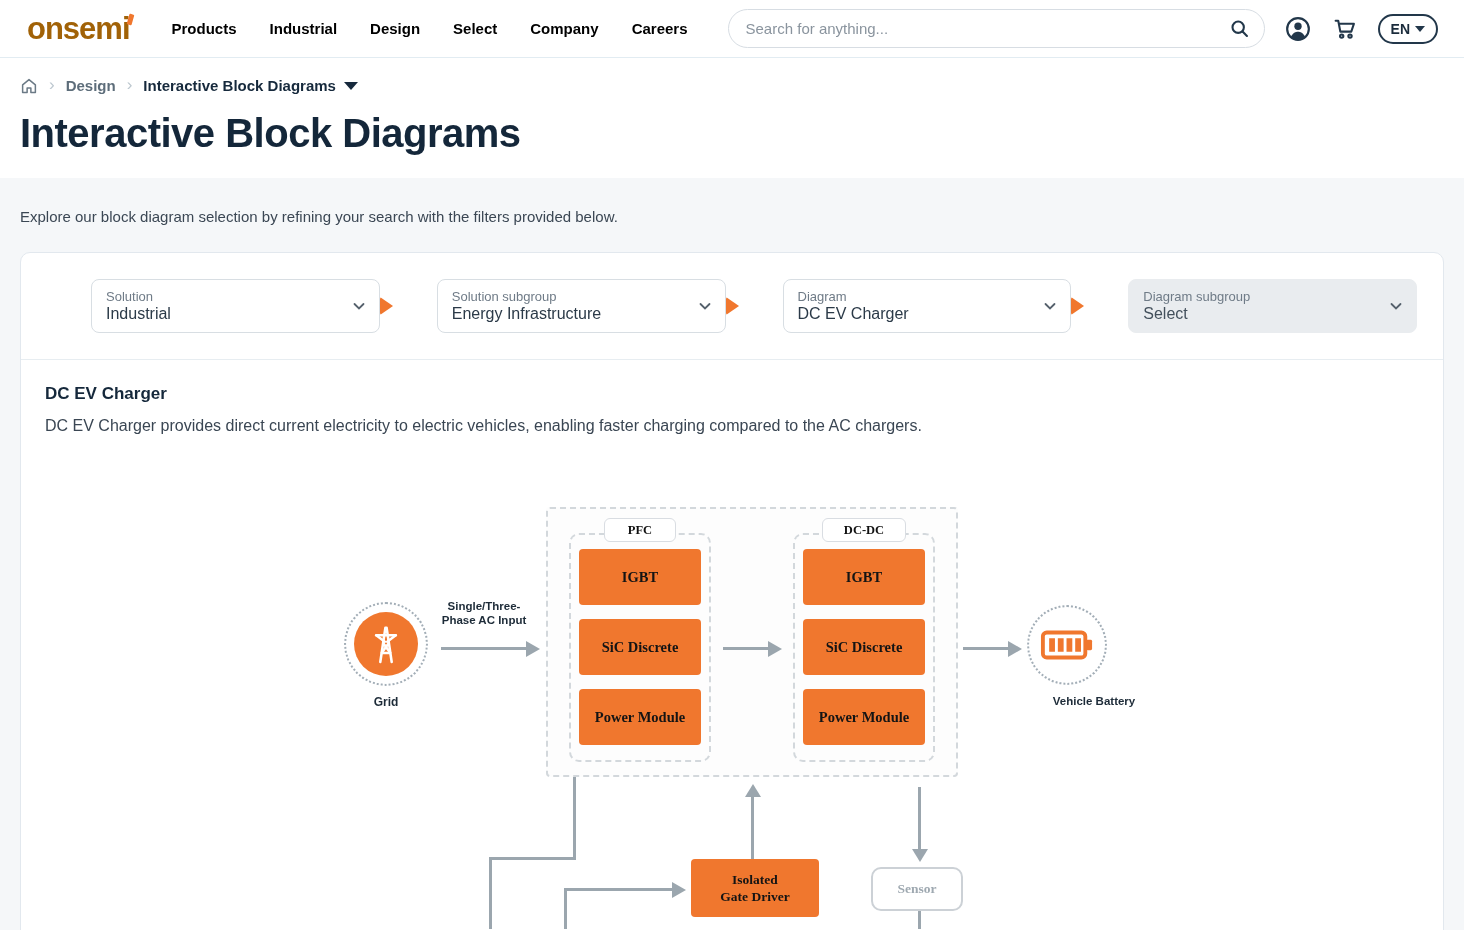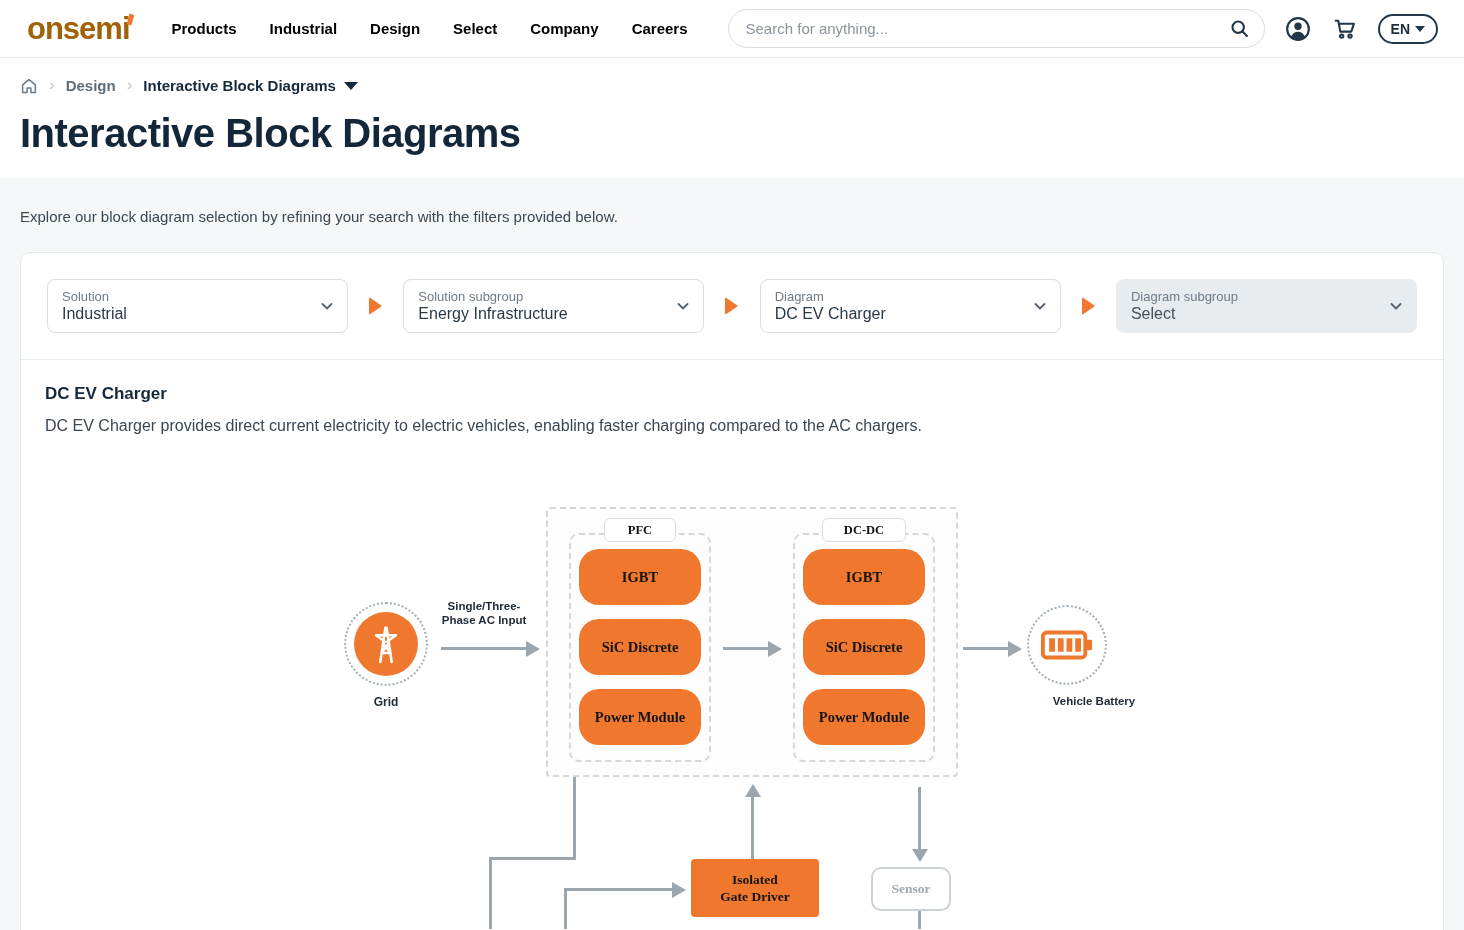--- a/index.html
+++ b/index.html
@@ -27,21 +27,21 @@
   .caret-dn-dark { width:0; height:0; border-left:7px solid transparent; border-right:7px solid transparent; border-top:8px solid #16293c; }
   h1 { margin:16px 0 0 20px; font-size:40px; font-weight:800; color:#14273a; letter-spacing:-0.5px; }
 
   
   .main { position:absolute; top:178px; left:0; right:0; bottom:0; background:#f5f7f9; }
   .intro { margin:30px 0 0 20px; font-size:15px; color:#3b4754; }
   .card { position:relative; margin:27px 20px 0 20px; height:740px; background:#fff; border:1px solid #e2e8ee; border-radius:10px; }
 
   
   .filters { display:flex; align-items:center; justify-content:space-between; padding:26px 26px; border-bottom:1px solid #e7edf1; }
-  .dd { position:relative; width:301px; height:54px; border:1px solid #d8dee3; border-radius:8px; background:#fff; padding:8px 20px 8px 14px; display:flex; flex-direction:column; justify-content:center; gap:1px; cursor:pointer; }
+  .dd { position:relative; width:301px; height:54px; border:1px solid #d8dee3; border-radius:8px; background:#fff; padding:8px 20px 8px 14px; display:flex; flex-direction:column; justify-content:center; gap:1px; cursor:pointer;margin-left:44px; }
   .dd .lbl { font-size:13px; color:#6f7b87; }
   .dd .val { font-size:16px; color:#2b3a48; }
   .dd.disabled { background:#e9ecef; border-color:#e9ecef; }
   .dd.disabled .val { color:#43505c; }
   .dd svg { position:absolute; right:12px; top:50%; transform:translateY(-50%); }
   .fsep { width:0; height:0; border-left:13px solid #F0772E; border-top:9px solid transparent; border-bottom:9px solid transparent; border-radius:2px; }
 
   
   .section { padding:24px 24px 0 24px; }
   .sec-title { font-size:17px; font-weight:700; color:#15283b; }
@@ -49,21 +49,21 @@
 
   
   .canvas { position:relative; margin:9px -24px 0 -24px; height:485px; font-family:"Liberation Serif", serif; }
   .abs { position:absolute; }
   .dotcirc { border:2px dotted #a3aeb7; border-radius:50%; display:flex; align-items:center; justify-content:center; }
   .gridorb { width:64px; height:64px; border-radius:50%; background:#F0772E; display:flex; align-items:center; justify-content:center; }
   .nlabel { font-family:"Liberation Sans", sans-serif; font-weight:700; color:#1d2b38; text-align:center; }
   .dash-outer { border:2px dashed #d3d8dc; border-radius:4px; background:#fdfdfd; }
   .dash-grp { border:2px dashed #d3d8dc; border-radius:10px; }
   .pill { background:#fff; border:1px solid #d9dde2; border-radius:6px; display:flex; align-items:center; justify-content:center; font-weight:700; font-size:12.5px; color:#111; z-index:2; }
-  .blk { width:122px; height:56px; background:#F0772E; border-radius:20px; display:flex; align-items:center; justify-content:center; font-weight:700; font-size:14.5px; color:#141414; text-align:center; cursor:pointer; }
+  .blk { width:122px; height:56px; background:#F0772E; border-radius:4px; display:flex; align-items:center; justify-content:center; font-weight:700; font-size:14.5px; color:#141414; text-align:center; cursor:pointer; }
   .ln { position:absolute; background:#9ba6ae; }
   .ah-r { position:absolute; width:0; height:0; border-left:14px solid #9ba6ae; border-top:8px solid transparent; border-bottom:8px solid transparent; }
   .ah-u { position:absolute; width:0; height:0; border-bottom:13px solid #9ba6ae; border-left:8px solid transparent; border-right:8px solid transparent; }
   .ah-d { position:absolute; width:0; height:0; border-top:13px solid #9ba6ae; border-left:8px solid transparent; border-right:8px solid transparent; }
   .sensor { background:#fff; border:2px solid #ccd1d6; border-radius:10px; display:flex; align-items:center; justify-content:center; font-weight:700; font-size:13.5px; color:#9fa9b1; cursor:pointer; }
   .gate { background:#F0772E; border-radius:4px; display:flex; flex-direction:column; align-items:center; justify-content:center; line-height:17px; font-weight:700; font-size:13.5px; color:#141414; cursor:pointer; }
 </style>
 </head>
 <body>
 
@@ -237,20 +237,20 @@
 
           <div class="ln" style="left:730px; top:352px; width:3px; height:63px;"></div>
           <div class="ah-u" style="left:724px; top:340px;"></div>
           <div class="abs gate" style="left:670px; top:415px; width:128px; height:58px;">
             <span>Isolated</span>
             <span>Gate Driver</span>
           </div>
 
           <div class="ln" style="left:897px; top:343px; width:3px; height:63px;"></div>
           <div class="ah-d" style="left:891px; top:405px;"></div>
-          <div class="abs sensor" style="left:850px; top:423px; width:80px; height:44px;">Sensor</div>
+          <div class="abs sensor" style="left:850px; top:423px; width:92px; height:44px;">Sensor</div>
           <div class="ln" style="left:897px; top:467px; width:3px; height:18px;"></div>
 
         </div>
       </div>
     </div>
   </div>
 </div>
 
 </body></html>

